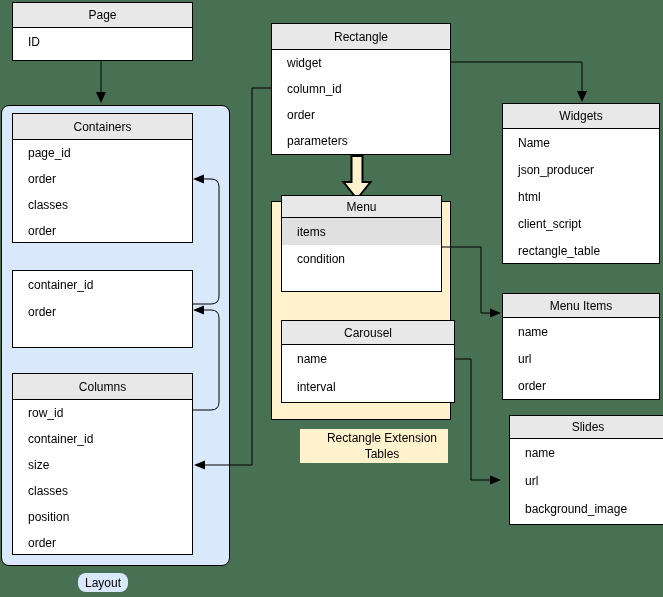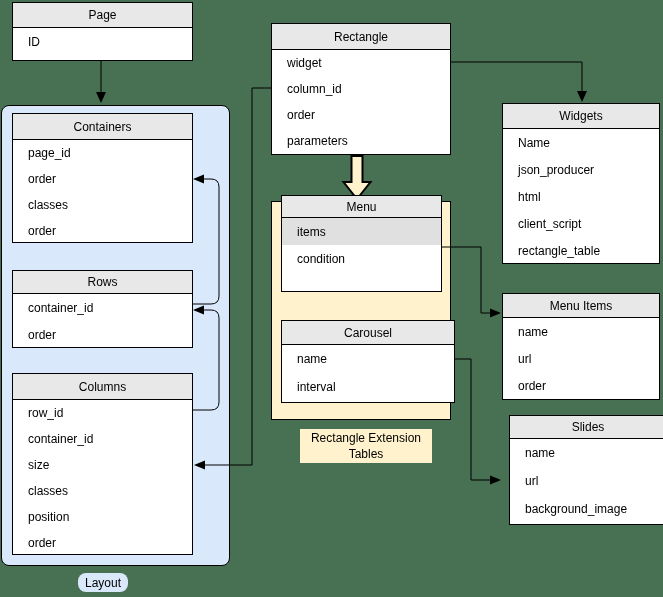--- a/index.html
+++ b/index.html
@@ -6,21 +6,21 @@
   .canvas {
     position:relative; width:663px; height:597px;
     background:#487052; overflow:hidden;
     font-family:"Liberation Sans", sans-serif;
     font-size:12px; color:#000;text-decoration:underline;
   }
   .group {
     position:absolute; border:1px solid #000; box-sizing:border-box;
   }
   .group-blue { background:#dae8fc;border-radius:8px; }
-  .group-cream { background:#fff2cc; }
+  .group-cream { background:#fff2cc;padding-left:16px; }
   .tbl {
     position:absolute; background:#fff; border:1px solid #000;
     box-sizing:border-box; z-index:2;
   }
   .tbl .hdr {
     height:var(--hh,24px); background:#e8e8e8; border-bottom:1px solid #000;
     display:flex; align-items:center; justify-content:center;
     box-sizing:border-box;
   }
   .tbl .row {
@@ -81,23 +81,20 @@
     <div class="hdr">
       <span>Containers</span>
     </div>
     <div class="row">page_id</div>
     <div class="row">order</div>
     <div class="row">classes</div>
     <div class="row">order</div>
   </div>
 
   <div class="tbl" style="left:12px; top:270px; width:181px; height:78px; --hh:23px; --rh:27px;">
-    <div class="hdr">
-      <span>Rows</span>
-    </div>
     <div class="row">container_id</div>
     <div class="row">order</div>
   </div>
 
   <div class="tbl" style="left:12px; top:373px; width:181px; height:182px; --hh:26px; --rh:26px;">
     <div class="hdr">
       <span>Columns</span>
     </div>
     <div class="row">row_id</div>
     <div class="row">container_id</div>

